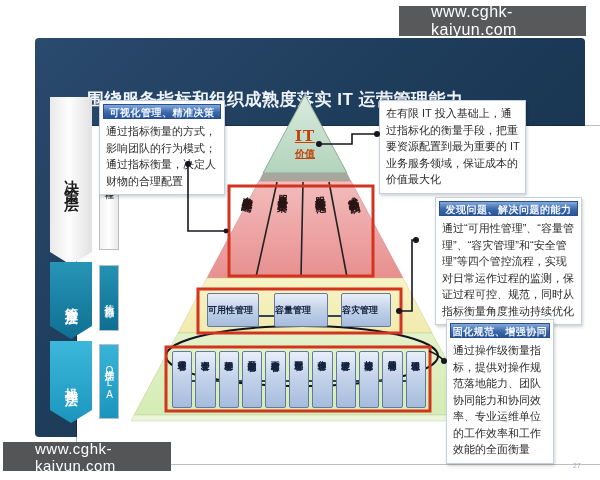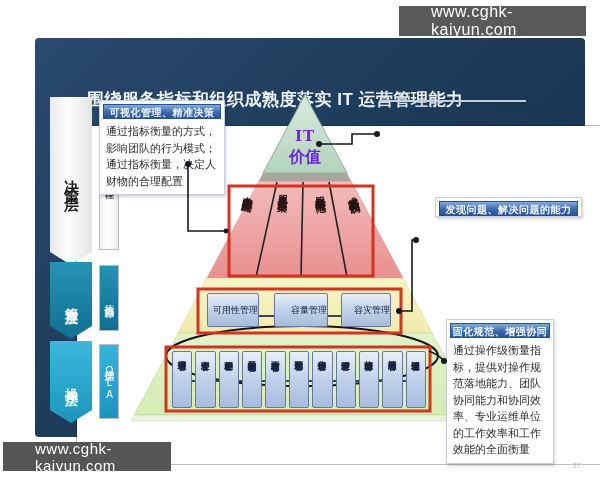--- a/index.html
+++ b/index.html
@@ -43,36 +43,36 @@
   .metric-exec { left:99px; top:265px; height:66px; background:linear-gradient(180deg,#2492b4,#0e6e91); }
   .metric-exec span { color:#fff; font-size:10px; letter-spacing:1px; }
   .metric-ola { left:99px; top:344px; height:75px; background:linear-gradient(180deg,#39b4d8,#1b95bd); }
   .metric-ola span { color:#fff; font-size:10px; letter-spacing:1px; }
 
   svg.base { position:absolute; left:0; top:0; z-index:1; pointer-events:none; }
   svg.overlay { position:absolute; left:0; top:0; z-index:50; pointer-events:none; }
 
   
   .apex { position:absolute; left:273px; top:127px; width:64px; text-align:center; z-index:3;
-          font-family:"DejaVu Serif","Liberation Serif",serif; color:#6d28d9; font-weight:bold; }
+          font-family:"DejaVu Serif","Liberation Serif",serif; color:#c2410c; font-weight:bold;text-decoration:underline; }
   .apex .l1 { font-size:15px; letter-spacing:1px; }
-  .apex .l2 { font-size:16px; margin-top:2px; }
+  .apex .l2 { font-size:10px; margin-top:2px; }
 
   
   .scol { position:absolute; z-index:3; color:#2a1515; font-weight:bold; font-size:10.5px; }
   .scol span { writing-mode:vertical-rl; text-orientation:upright; letter-spacing:1px; display:block; }
   .scol1 { left:244px; top:189px; transform:rotate(14deg); }
   .scol2 { left:276px; top:187px; transform:rotate(4deg); font-size:10px; }
   .scol3 { left:313px; top:188px; transform:rotate(-4deg); }
   .scol4 { left:344px; top:189px; transform:rotate(-15deg); }
 
   
-  .mbox { position:absolute; z-index:4; display:flex; align-items:center; justify-content:flex-end;
+  .mbox { position:absolute; z-index:4; display:flex; align-items:center; justify-content:flex-start;
           background:linear-gradient(180deg,#e9eff9 0%,#c4d3ea 45%,#a6bcdd 100%);
-          border:1px solid #63799f; border-radius:2px; color:#14233f; font-weight:normal; }
+          border:1px solid #63799f; border-radius:2px; color:#14233f; font-weight:bold; }
   .mbox-h { font-size:9px; height:34px; top:293px; }
   .opsrow { position:absolute; left:172px; top:351px; width:254px; height:57px; display:flex; gap:3px; z-index:4; }
   .obox { flex:1; display:flex; align-items:flex-start; justify-content:center; padding-top:2px;
           background:linear-gradient(180deg,#e9eff9 0%,#c4d3ea 45%,#a6bcdd 100%);
           border:1px solid #63799f; border-radius:2px; }
   .obox span { writing-mode:vertical-rl; text-orientation:upright; font-size:8.5px; line-height:1;
                font-weight:bold; color:#14233f; letter-spacing:0.5px; }
 
   
   .callout { position:absolute; z-index:10; background:#ffffff; border:1px solid #c3cfe2;
@@ -228,23 +228,25 @@
     </div>
   <div class="metric metric-ola">
       <span>操作层OLA</span>
     </div>
 
   <div class="callout co-tl">
     <div class="hd">可视化管理、精准决策</div>
     <div class="bd">通过指标衡量的方式，影响团队的行为模式；通过指标衡量，决定人财物的合理配置</div>
   </div>
   <div class="callout co-tr">
+    <div class="bd">在有限 IT 投入基础上，通过指标化的衡量手段，把重要资源配置到最为重要的 IT 业务服务领域，保证成本的价值最大化</div>
   </div>
   <div class="callout co-mr">
     <div class="hd">发现问题、解决问题的能力</div>
+    <div class="bd">通过“可用性管理”、“容量管理”、“容灾管理”和“安全管理”等四个管控流程，实现对日常运作过程的监测，保证过程可控、规范，同时从指标衡量角度推动持续优化</div>
   </div>
   <div class="callout co-br">
     <div class="hd">固化规范、增强协同能力</div>
     <div class="bd">通过操作级衡量指标，提供对操作规范落地能力、团队协同能力和协同效率、专业运维单位的工作效率和工作效能的全面衡量</div>
   </div>
 
   <svg class="overlay" width="600" height="480" viewBox="0 0 600 480">
     <polyline points="188,164 188,231 226,231" fill="none" stroke="#16161f" stroke-width="1.6"></polyline>
     <circle cx="188" cy="164" r="3" fill="#16161f"></circle>
     <circle cx="226" cy="231" r="2.4" fill="#16161f"></circle>

